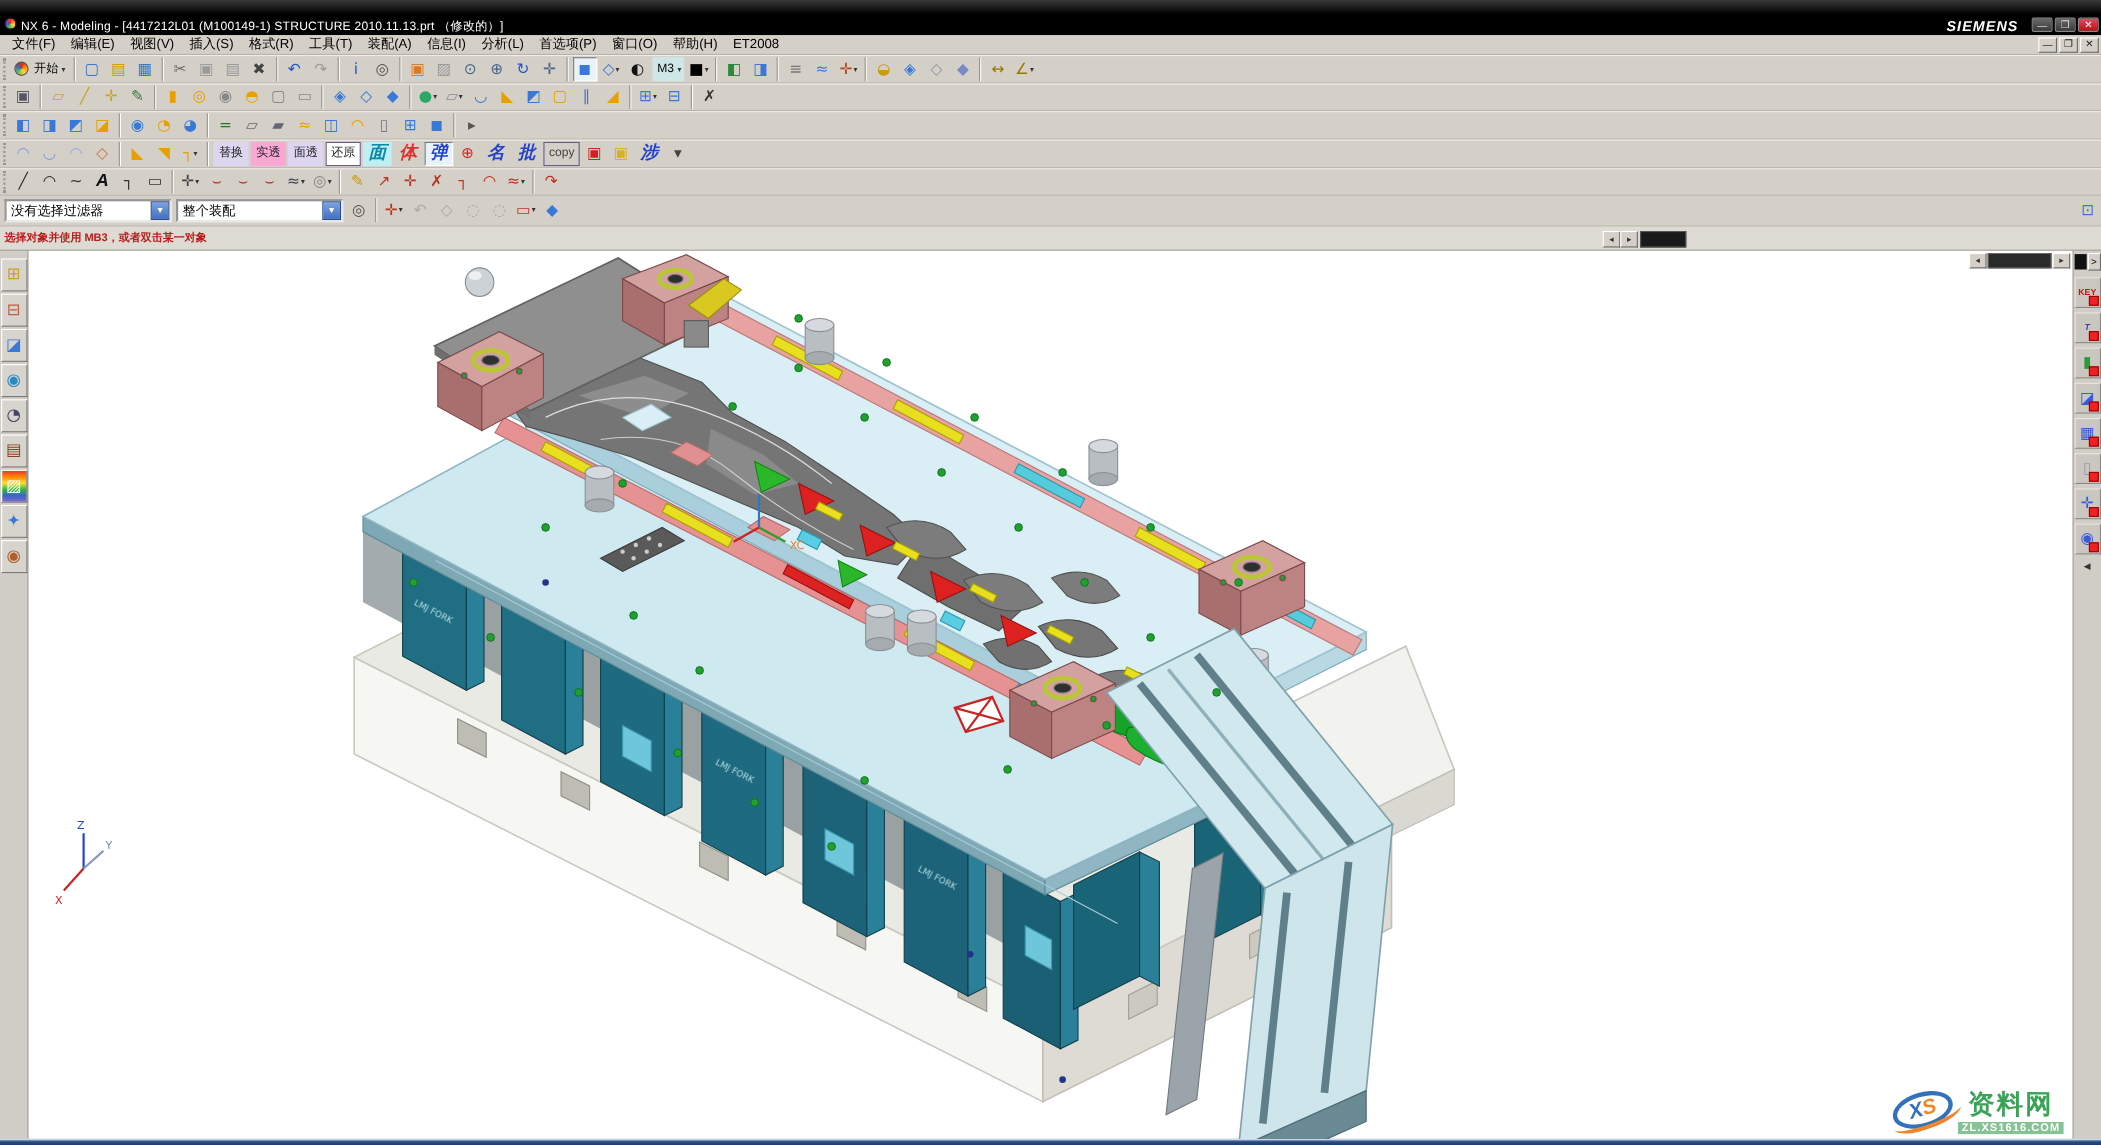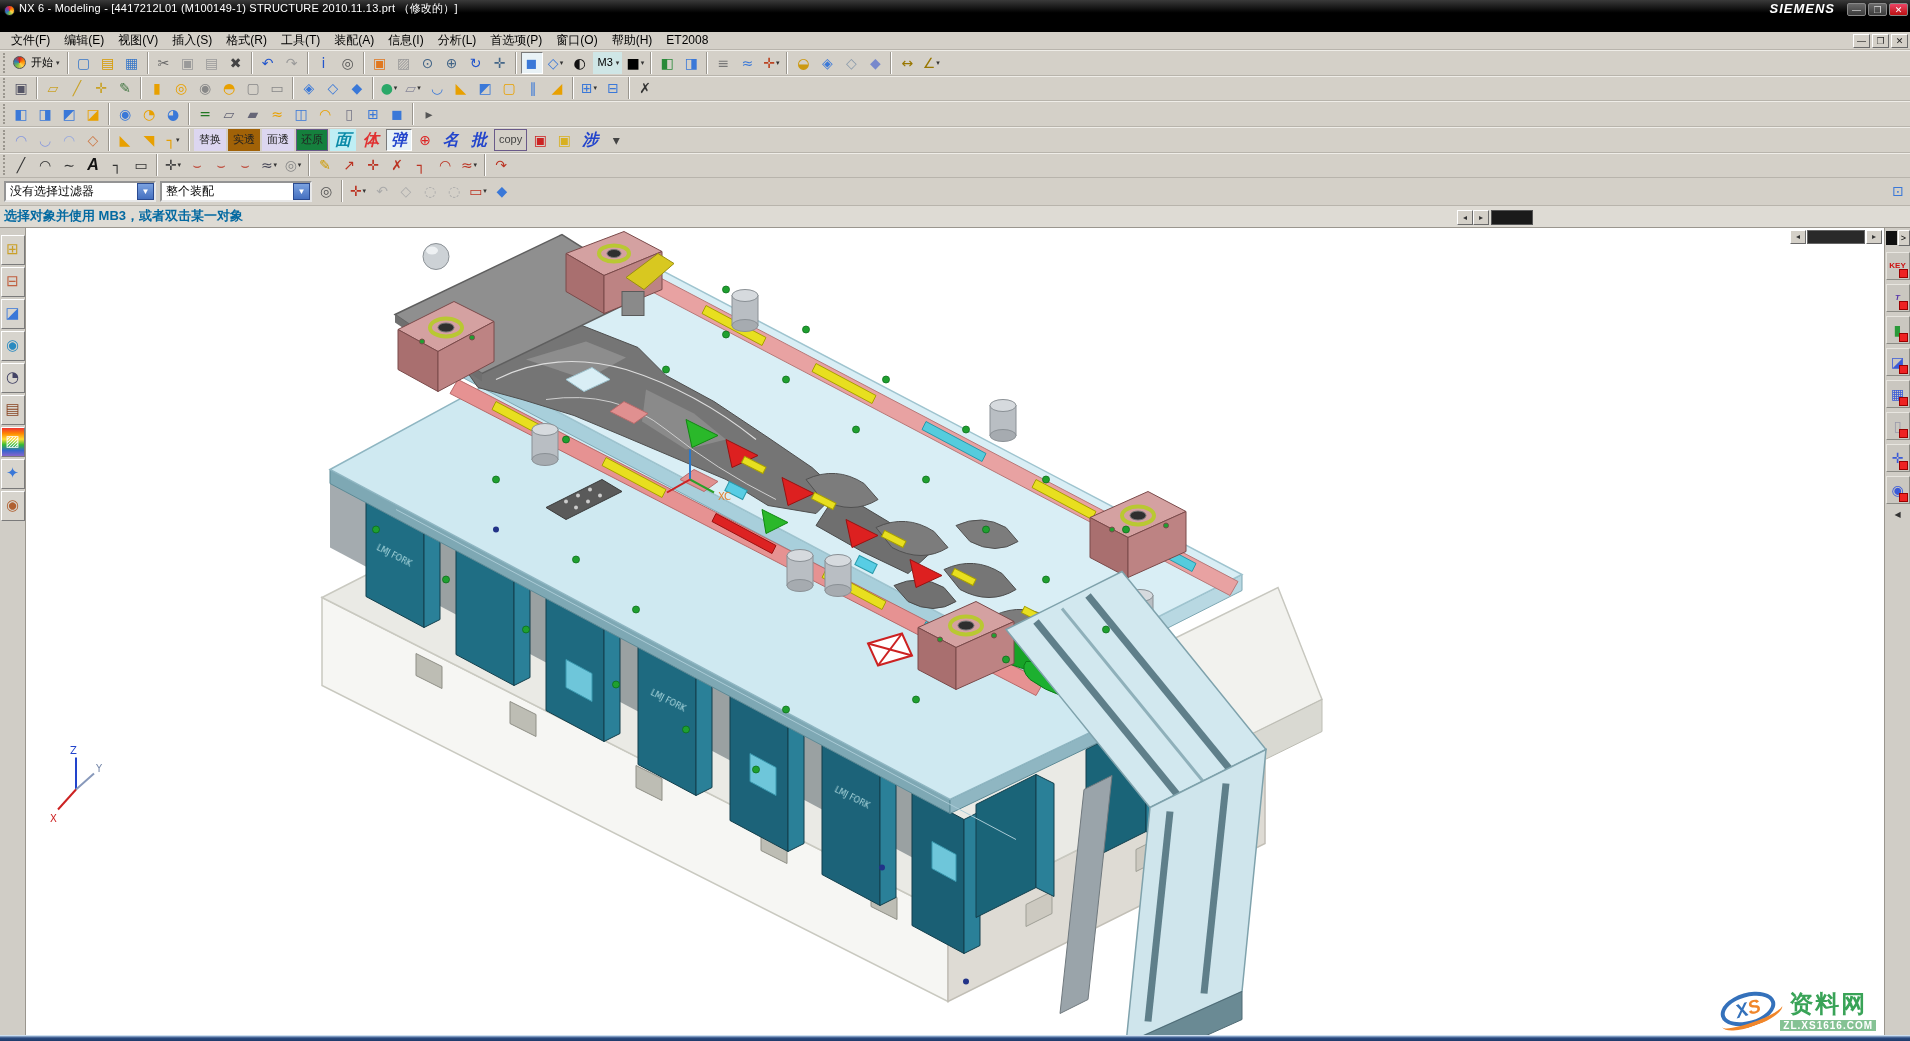--- a/index.html
+++ b/index.html
@@ -2,21 +2,21 @@
 <html><head>
 <meta charset="utf-8">
 <style>
   * { margin:0; padding:0; box-sizing:border-box; }
   html,body { width:1910px; height:1041px; overflow:hidden; }
   body { font-family:"Liberation Sans","DejaVu Sans",sans-serif; font-size:12px; background:#d4d0c8; }
   .app { position:relative; width:1910px; height:1041px; display:flex; flex-direction:column; }
 
   
   .titlebar { height:17px; background:linear-gradient(#3a3a3a,#000 40%,#000); color:#fff;
-    display:flex; align-items:flex-end; padding:16px 2px; font-size:11px; }
+    display:flex; align-items:flex-start; padding:16px 2px; font-size:11px; }
   .nx-ball { width:11px; height:11px; border-radius:50%; margin:0 4px 0 2px;
     background:conic-gradient(#e33,#f80,#ffd34d,#7ac143,#2a7ab8,#7a3fb0,#e33); border:1px solid #222; }
   .title-text { white-space:nowrap; letter-spacing:.2px; }
   .titlebar .spacer { flex:1; }
   .brand { font-weight:bold; font-size:13px; letter-spacing:1px; margin-right:10px; font-style:italic; }
   .winbtn { width:19px; height:13px; margin-left:2px; display:inline-flex; align-items:center; justify-content:center;
     font-size:9px; color:#ddd; background:linear-gradient(#6a6a6a,#3a3a3a); border:1px solid #888; border-radius:2px; }
   .winbtn.close { background:linear-gradient(#e46,#b11); color:#fff; font-weight:bold; }
 
   
@@ -50,21 +50,21 @@
     border-bottom:1px solid #b8b4ac; }
   .combo { height:21px; background:#fff; border:2px inset #e8e8e8; display:flex; align-items:center; margin:0 2px; }
   .combo .ctext { padding:0 4px; font-size:12px; white-space:nowrap; overflow:hidden; }
   .combo .cbtn { width:17px; height:17px; background:linear-gradient(#7ba2e0,#4570c0); color:#fff;
     display:flex; align-items:center; justify-content:center; font-size:8px; border:1px solid #2a4a90; }
   .selbar .spacer { flex:1; }
 
   
   .promptbar { height:24px; background:#dedbd4; border-bottom:1px solid #9a968e; display:flex; align-items:center;
     position:relative; }
-  .prompt-text { font-weight:bold; font-size:13px; padding-left:4px; color:#0369a1; }
+  .prompt-text { font-weight:bold; font-size:10px; padding-left:4px; color:#b91c1c; }
   .prompt-scroll { position:absolute; left:1457px; top:4px; display:flex; align-items:center; }
   .pscroll-btn { width:16px; height:15px; background:#d4d0c8; border:1px solid; border-color:#fff #6a6a6a #6a6a6a #fff;
     display:flex; align-items:center; justify-content:center; font-size:8px; color:#333; }
   .pscroll-dark { width:42px; height:15px; background:#1a1a1a; border:1px solid #555; margin-left:2px; }
 
   
   .workrow { flex:1; display:flex; position:relative; }
   .resbar { width:26px; background:#d0cdc6; border-right:1px solid #9a968e; display:flex; flex-direction:column;
     align-items:center; padding-top:6px; }
   .resbar .tbtn { width:24px; height:30px; margin:1px 0; border:1px solid; border-color:#fff #7a7a7a #7a7a7a #fff;
@@ -427,27 +427,27 @@
           <span class="g" style="color: rgb(232, 160, 0);">◥</span>
         </span>
         <span class="tbtn">
           <span class="g" style="color: rgb(232, 160, 0);">┐</span>
           <span class="dd">▾</span>
         </span>
         <i class="sep"></i>
         <span class="tbtn haslbl" style="background: rgb(220, 214, 240);">
           <span class="lbl" style="color: rgb(34, 34, 34);">替换</span>
         </span>
-        <span class="tbtn haslbl" style="background: #a16207;">
+        <span class="tbtn haslbl" style="background: #f9a8d4;">
           <span class="lbl" style="color: rgb(34, 34, 34);">实透</span>
         </span>
         <span class="tbtn haslbl" style="background: rgb(220, 214, 240);">
           <span class="lbl" style="color: rgb(34, 34, 34);">面透</span>
         </span>
-        <span class="tbtn boxed haslbl" style="background: #15803d; justify-content: center;">
+        <span class="tbtn boxed haslbl" style="background: #ffffff; justify-content: center;">
           <span class="lbl" style="color: rgb(34, 34, 34);">还原</span>
         </span>
         <span class="tbtn haslbl" style="background: rgb(191, 238, 244);">
           <span class="lbl big" style="color: rgb(10, 138, 168);">面</span>
         </span>
         <span class="tbtn haslbl">
           <span class="lbl big" style="color: rgb(224, 48, 48);">体</span>
         </span>
         <span class="tbtn pressed haslbl">
           <span class="lbl big" style="color: rgb(34, 68, 204);">弹</span>

